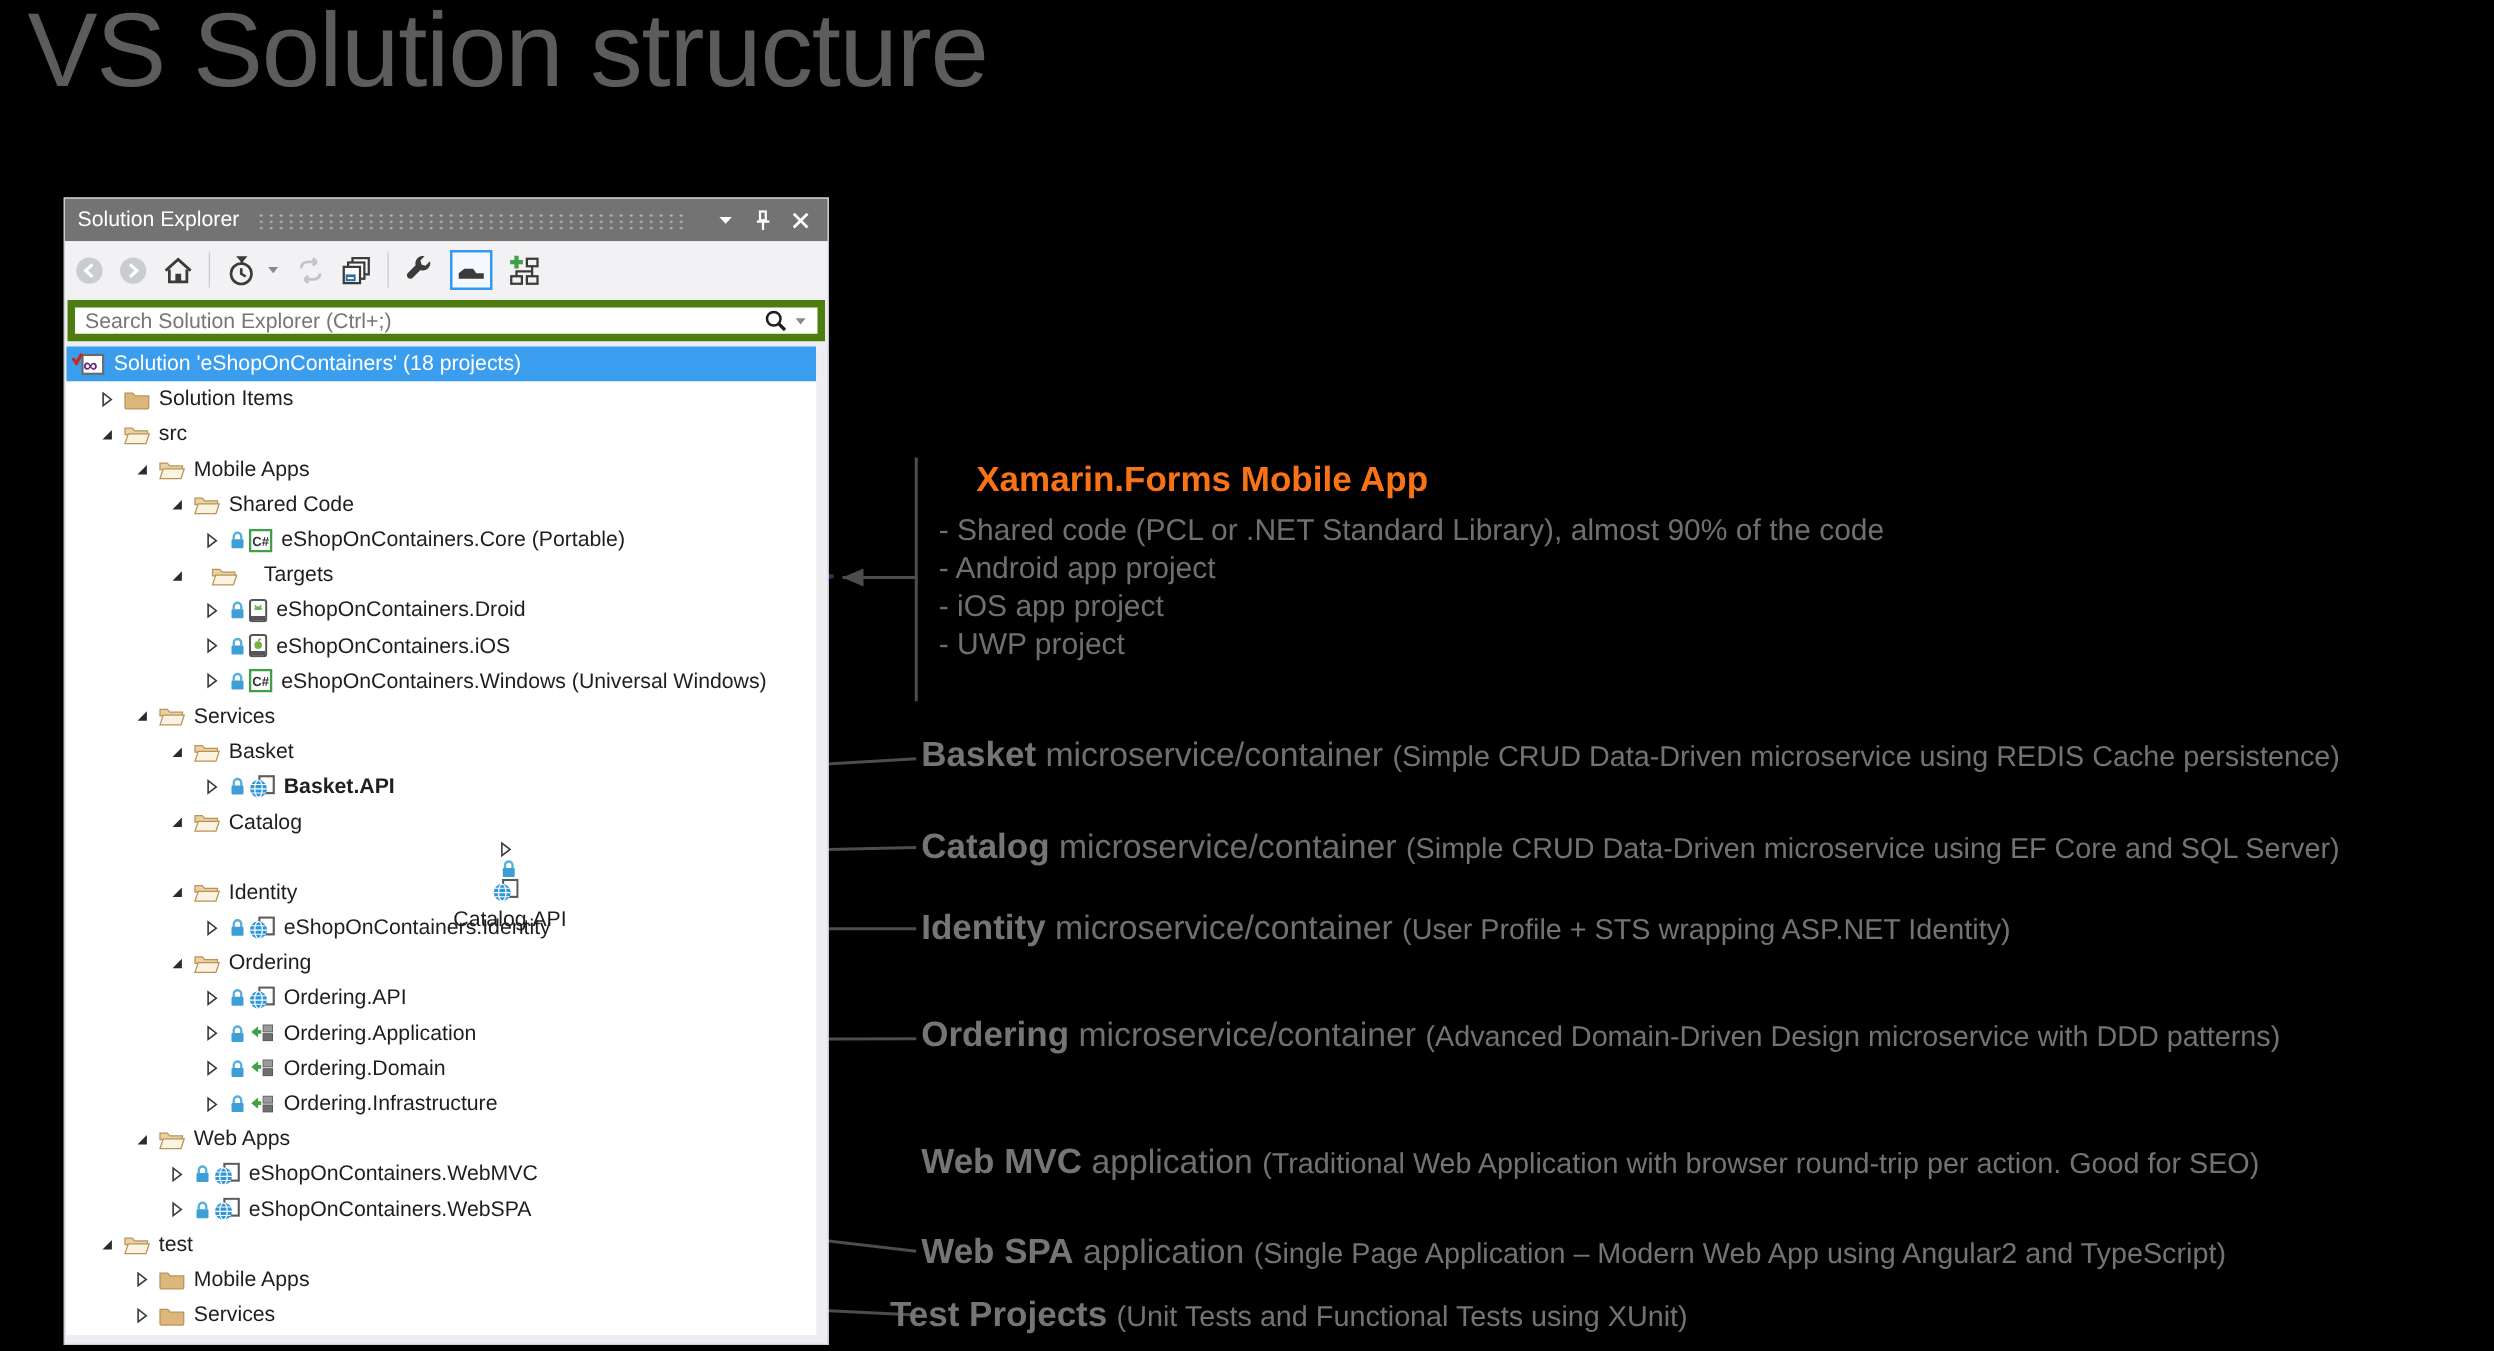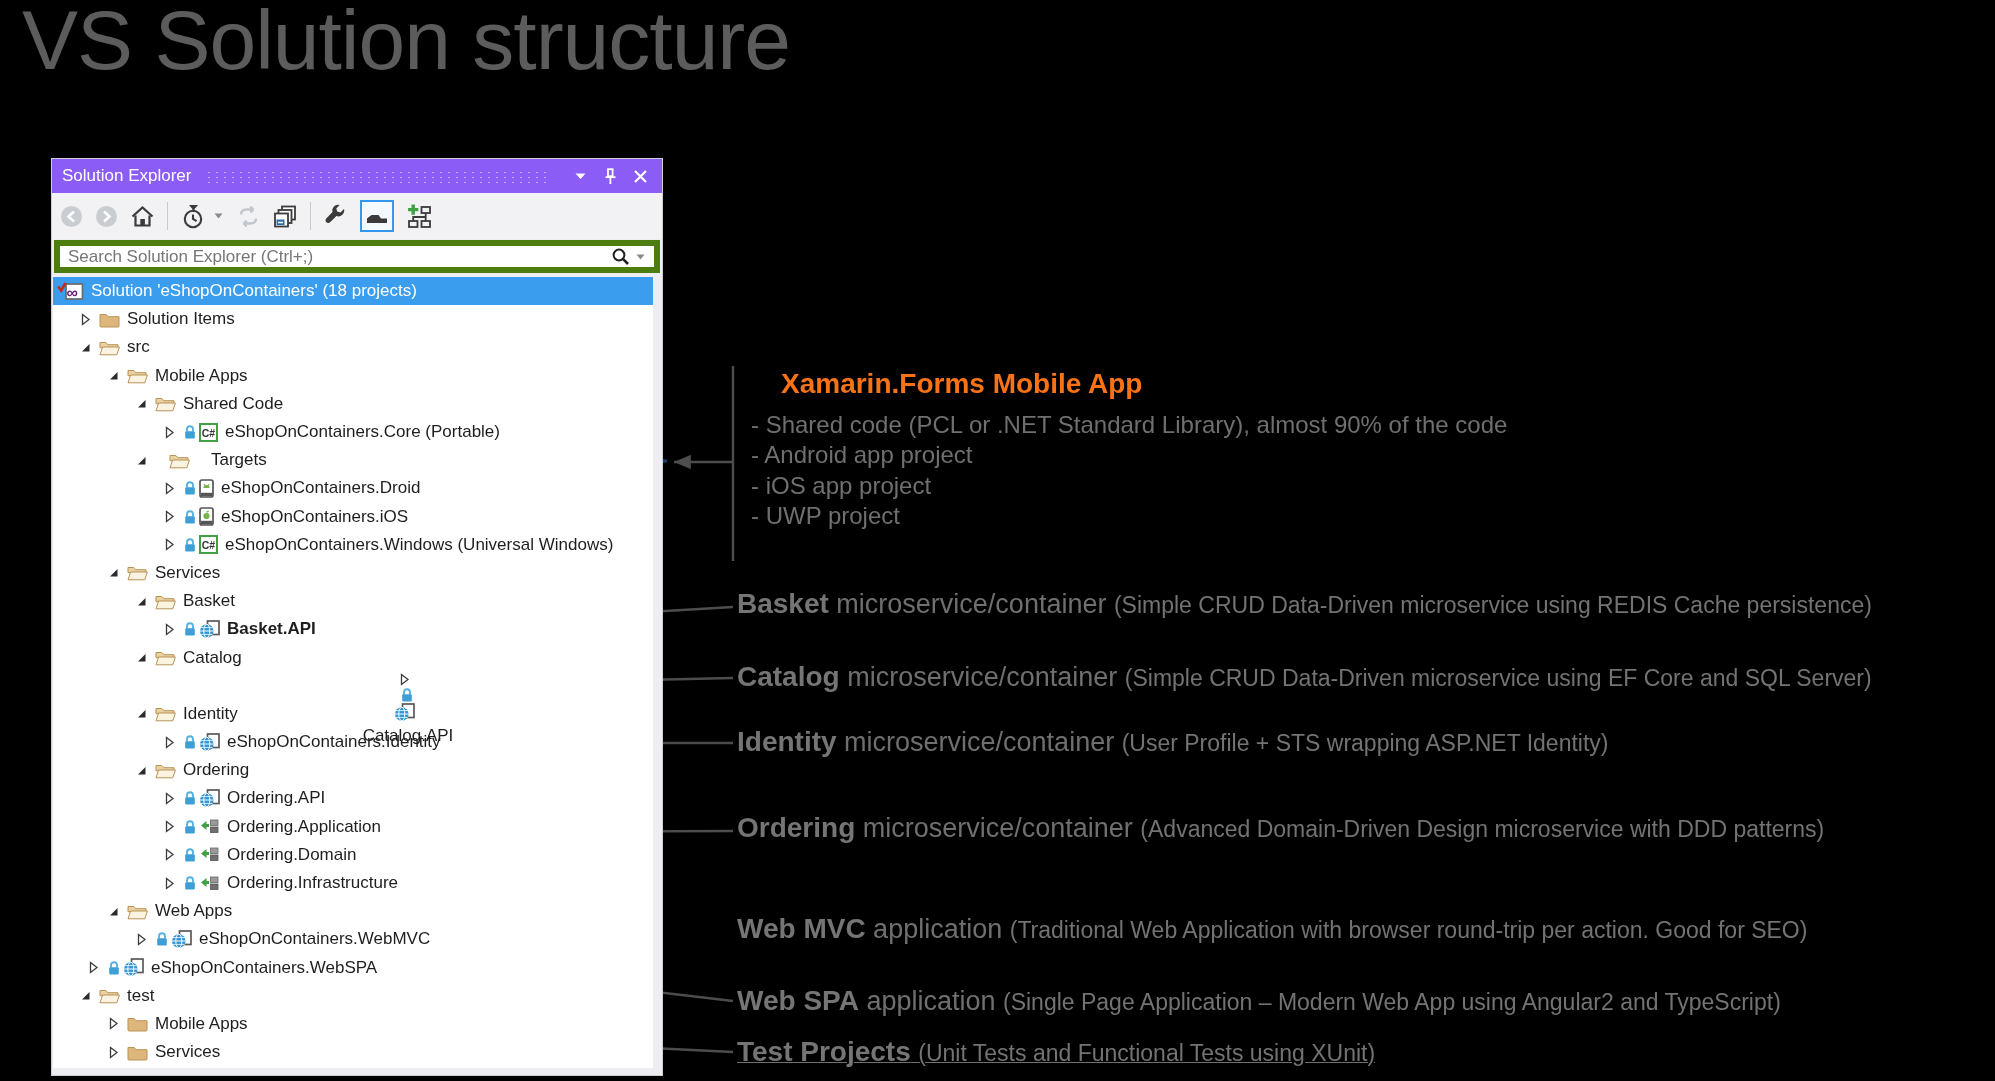--- a/index.html
+++ b/index.html
@@ -7,21 +7,21 @@
               font-family:"Liberation Sans", sans-serif; }
   #stage { position:relative; width:1995px; height:873px; background:#000; }
 
   
   .slide-title { position:absolute; left:22px; top:-8px; font-size:84px; font-weight:300;
                  letter-spacing:-1px; color:#5c5c5c; white-space:nowrap; }
 
   
   .panel { position:absolute; left:51px; top:158px; width:612px; height:918px;
            background:#eeeef2; border:1px solid #cdced8; display:flex; flex-direction:column; }
-  .titlebar { height:34px; background:#8b5cf6; display:flex; align-items:center;
+  .titlebar { height:34px; background:#737373; display:flex; align-items:center;
               padding:0 10px 0 10px; flex:0 0 auto; }
   .titlebar-text { color:#fff; font-size:17px; white-space:nowrap; }
   .titlebar-dots { flex:1; height:15px; margin:2px 12px 0 14px;
     background-image:radial-gradient(rgba(255,255,255,.5) 1.1px, transparent 1.4px);
     background-size:8px 5px; }
   .titlebar-btn { display:flex; align-items:center; justify-content:center;
                   width:24px; height:24px; margin-left:6px; cursor:default; }
 
   .toolbar { height:46px; background:#f2f2f5; display:flex; align-items:center;
              padding-left:8px; gap:12px; flex:0 0 auto; }
@@ -620,21 +620,21 @@
               <rect x="8.5" y="1" width="11.5" height="13.5" fill="#fff" stroke="#5a5a5a" stroke-width="1.7"></rect>
               <circle cx="7.8" cy="11" r="6.8" fill="#2e95d8"></circle>
               <ellipse cx="7.8" cy="11" rx="3" ry="6.8" fill="none" stroke="#fff" stroke-width="1"></ellipse>
               <line x1="1" y1="11" x2="14.6" y2="11" stroke="#fff" stroke-width="1"></line>
               <line x1="2" y1="7.6" x2="13.6" y2="7.6" stroke="#fff" stroke-width="0.8"></line>
               <line x1="2" y1="14.4" x2="13.6" y2="14.4" stroke="#fff" stroke-width="0.8"></line>
             </svg>
           </span>
           <span class="lbl">eShopOnContainers.WebMVC</span>
         </div>
-        <div class="trow" style="padding-left: 34px;">
+        <div class="trow" style="padding-left: 82px;">
           <span class="exp">
             <svg width="13" height="13" viewBox="0 0 13 13">
               <path d="M3.5,1.5 L10,6.5 L3.5,11.5 Z" fill="#fff" stroke="#3c3c3c" stroke-width="1.3"></path>
             </svg>
           </span>
           <span class="lock">
             <svg width="14" height="16" viewBox="0 0 14 16">
               <path d="M4,7.5 V5.2 a3,3 0 0 1 6,0 V7.5" fill="none" stroke="#57b1e0" stroke-width="1.9"></path>
               <rect x="2.2" y="7.3" width="9.6" height="7.3" rx="1" fill="#3d9fd6"></rect>
             </svg>
@@ -703,15 +703,15 @@
           <div class="bullet">- iOS app project</div>
           <div class="bullet">- UWP project</div>
         </div>
       </div>
       <div class="annot" style="left: 737px; top: 588px;"><span class="lead">Basket</span><span class="mid"> microservice/container </span><span class="paren">(Simple CRUD Data-Driven microservice using REDIS Cache persistence)</span></div>
       <div class="annot" style="left: 737px; top: 661px;"><span class="lead">Catalog</span><span class="mid"> microservice/container </span><span class="paren">(Simple CRUD Data-Driven microservice using EF Core and SQL Server)</span></div>
       <div class="annot" style="left: 737px; top: 726px;"><span class="lead">Identity</span><span class="mid"> microservice/container </span><span class="paren">(User Profile + STS wrapping ASP.NET Identity)</span></div>
       <div class="annot" style="left: 737px; top: 812px;"><span class="lead">Ordering</span><span class="mid"> microservice/container </span><span class="paren">(Advanced Domain-Driven Design microservice with DDD patterns)</span></div>
       <div class="annot" style="left: 737px; top: 913px;"><span class="lead">Web MVC</span><span class="mid"> application </span><span class="paren">(Traditional Web Application with browser round-trip per action. Good for SEO)</span></div>
       <div class="annot" style="left: 737px; top: 985px;"><span class="lead">Web SPA</span><span class="mid"> application </span><span class="paren">(Single Page Application – Modern Web App using Angular2 and TypeScript)</span></div>
-      <div class="annot" style="left: 737px; top: 1036px; text-decoration: underline;"><span class="lead">Test Projects</span><span class="mid"> </span><span class="paren">(Unit Tests and Functional Tests using XUnit)</span></div>
+      <div class="annot" style="left: 712px; top: 1036px;"><span class="lead">Test Projects</span><span class="mid"> </span><span class="paren">(Unit Tests and Functional Tests using XUnit)</span></div>
     </div>
 </div>
 
 </body></html>

